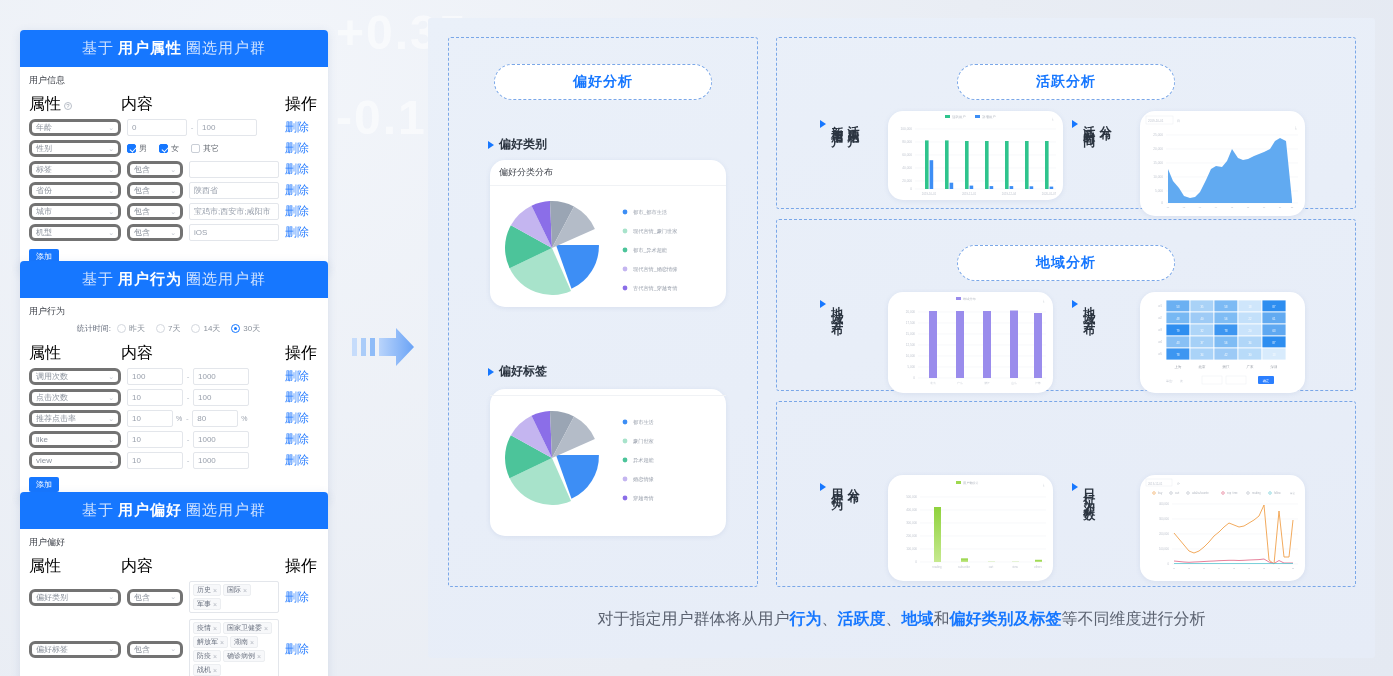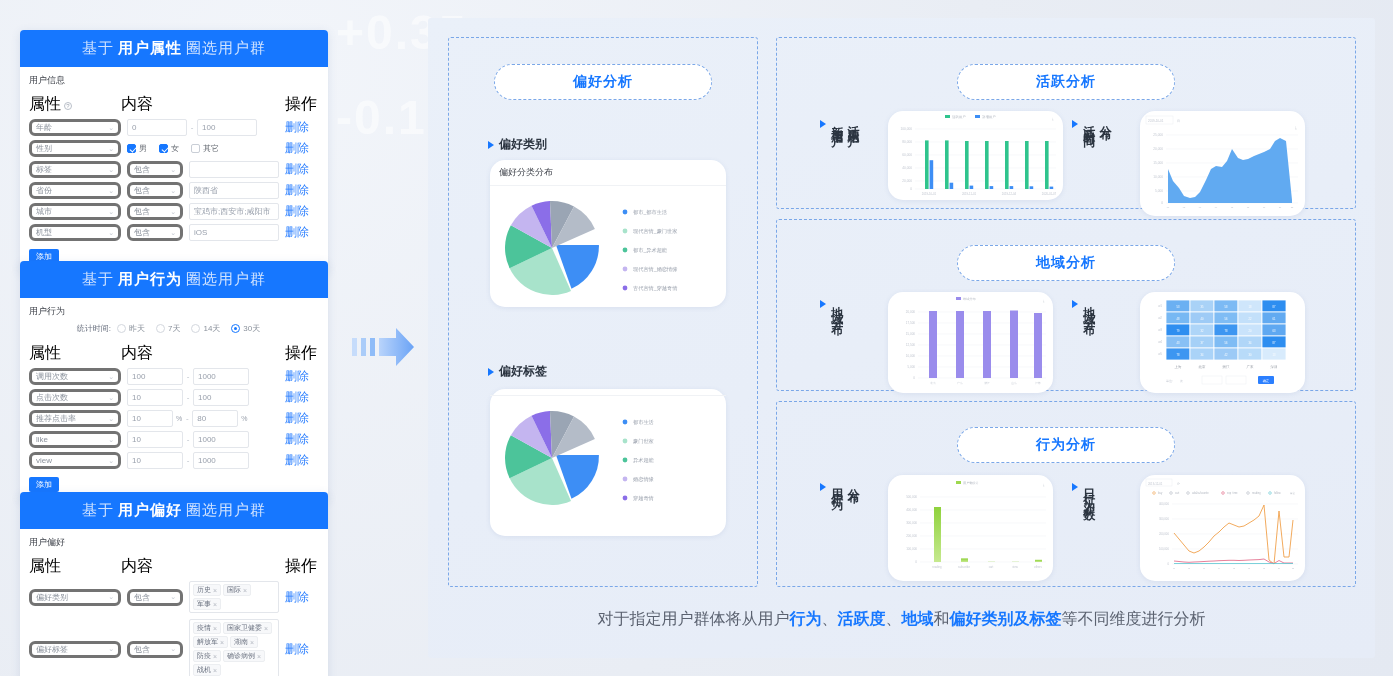--- a/index.html
+++ b/index.html
@@ -745,23 +745,20 @@
         <text x="40" y="90">次</text>
         <rect x="62" y="84" width="20" height="8" fill="none" stroke="#eceef1" stroke-width=".5"></rect>
         <rect x="86" y="84" width="20" height="8" fill="none" stroke="#eceef1" stroke-width=".5"></rect>
       </g>
       <rect x="118" y="84" width="16" height="8" fill="#2b7fff" rx="1"></rect>
       <text x="126" y="90" font-size="3.2" fill="#fff" text-anchor="middle" font-family="Liberation Sans, sans-serif">确定</text>
     </svg>
   </div>
 
   <div class="dashbox" style="left:348px; top:383px; width:580px; height:186px;"></div>
-  <div class="pillwrap" style="left:348px; width:580px; top:409px;">
-    <div class="pill">行为分析</div>
-  </div>
 
   <div class="vlabel" style="left:392px; top:461px;">
     <span style="width:0;height:0;border-left:6px solid #1677ff;border-top:4px solid transparent;border-bottom:4px solid transparent;margin-right:4px;margin-top:4px;"></span>
     <span class="vtxt">用户行为</span>
     <span class="vtxt" style="margin-left:3px;">分布</span>
   </div>
 
   <div class="chartcard" style="left:460px; top:457px; width:165px; height:106px;">
     <svg width="165" height="106" viewBox="0 0 165 106">
       <g font-size="3.2" fill="#b4b9c2" font-family="Liberation Sans, sans-serif">

